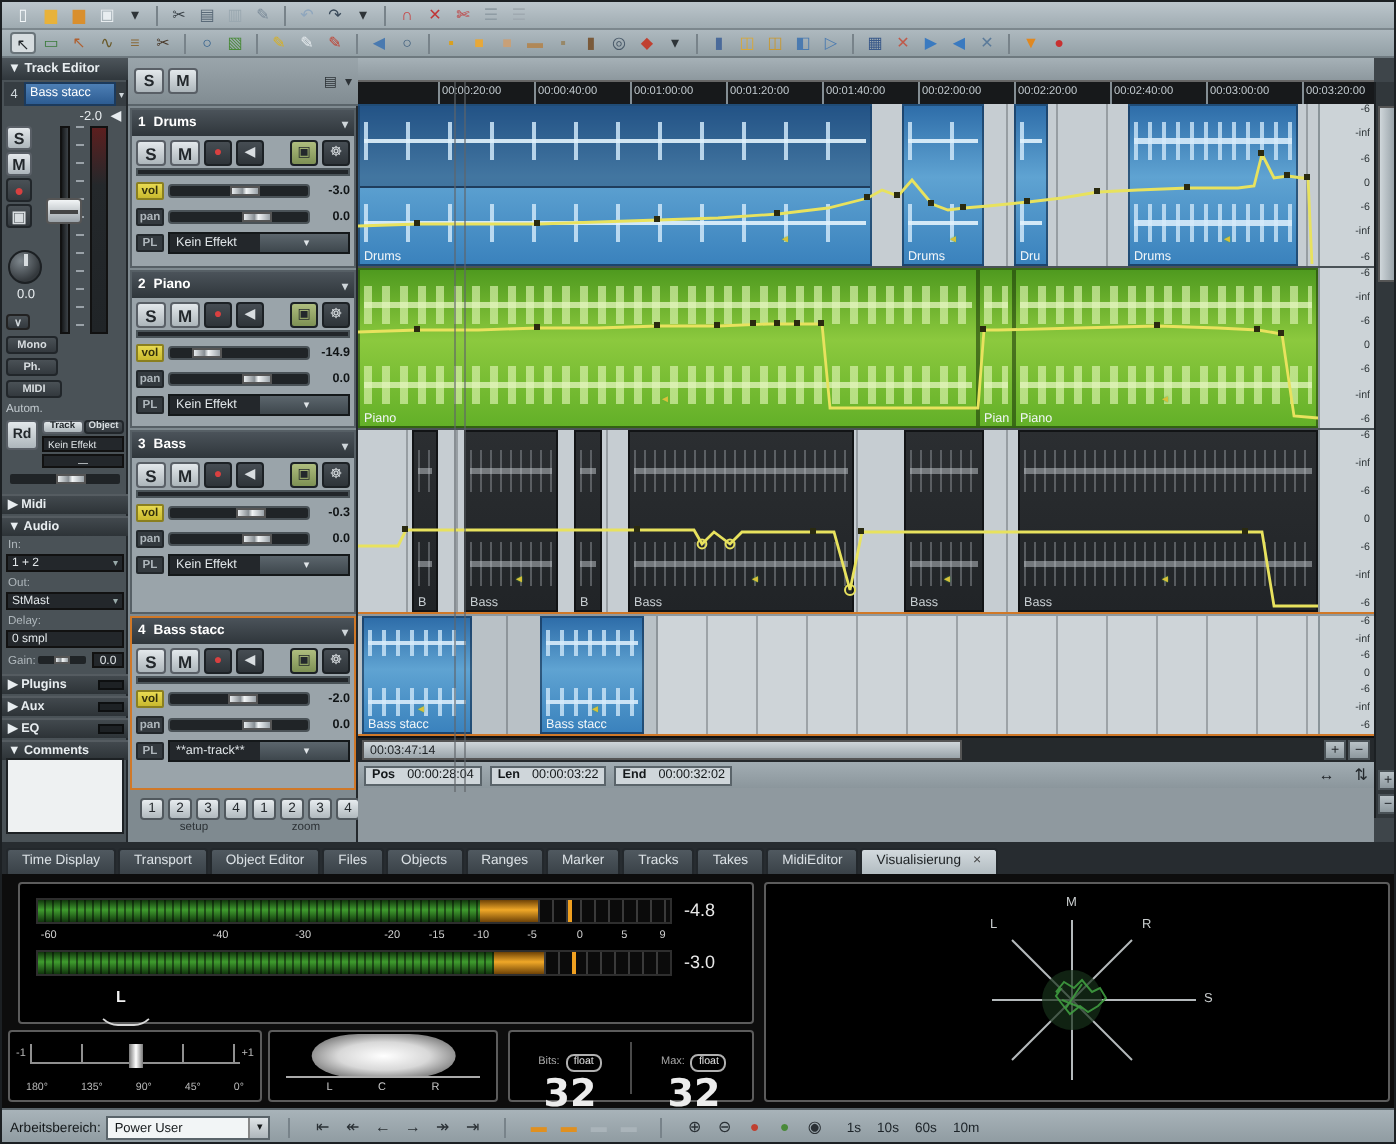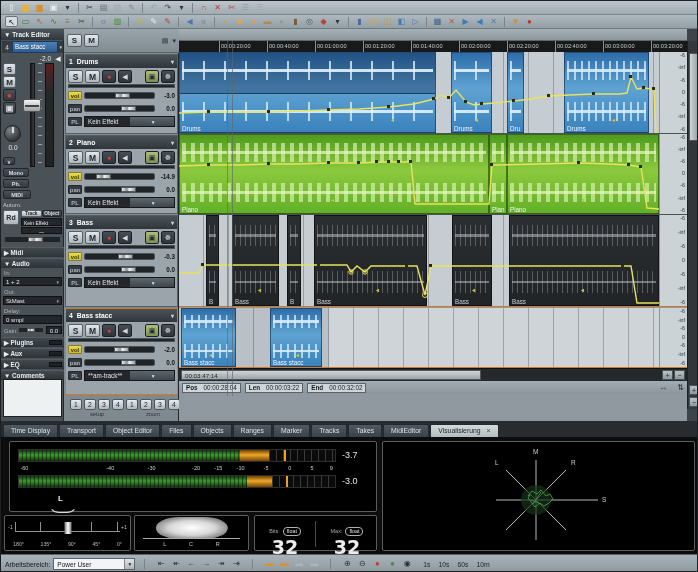--- a/index.html
+++ b/index.html
@@ -751,21 +751,21 @@
 
   <div class="viz">
 
     <div class="vbox" style="left:8px;top:4px;width:368px;height:71px;">
       <div class="pm-bar" style="top:7px;">
         <div class="pm-g" style="width:70%;"></div>
           <div class="pm-o" style="left:70%;width:9%;"></div>
           <div class="pm-r" style="left:79%;"></div>
           <div class="pm-pk" style="left:84%;"></div>
       </div>
-      <div class="pm-val" style="left:332px;top:8px;">-3.7</div>
+      <div class="pm-val" style="left:332px;top:8px;">-4.8</div>
       <div class="pm-scale" style="top:23px;">
         <span style="left:2%;">-60</span>
         <span style="left:29%;">-40</span>
         <span style="left:42%;">-30</span>
         <span style="left:56%;">-20</span>
         <span style="left:63%;">-15</span>
         <span style="left:70%;">-10</span>
         <span style="left:78%;">-5</span>
         <span style="left:85.5%;">0</span>
         <span style="left:92.5%;">5</span>

